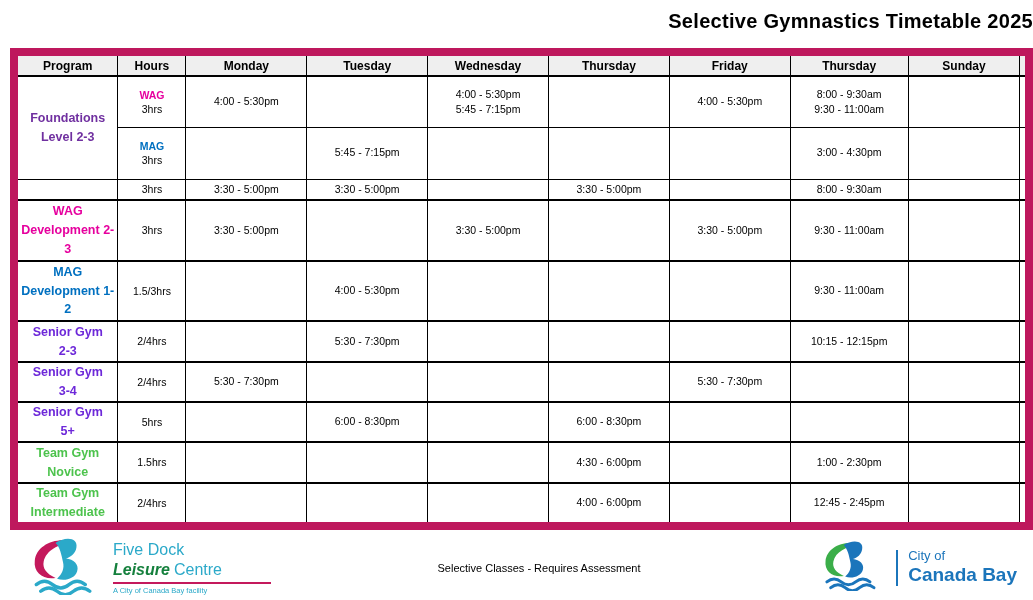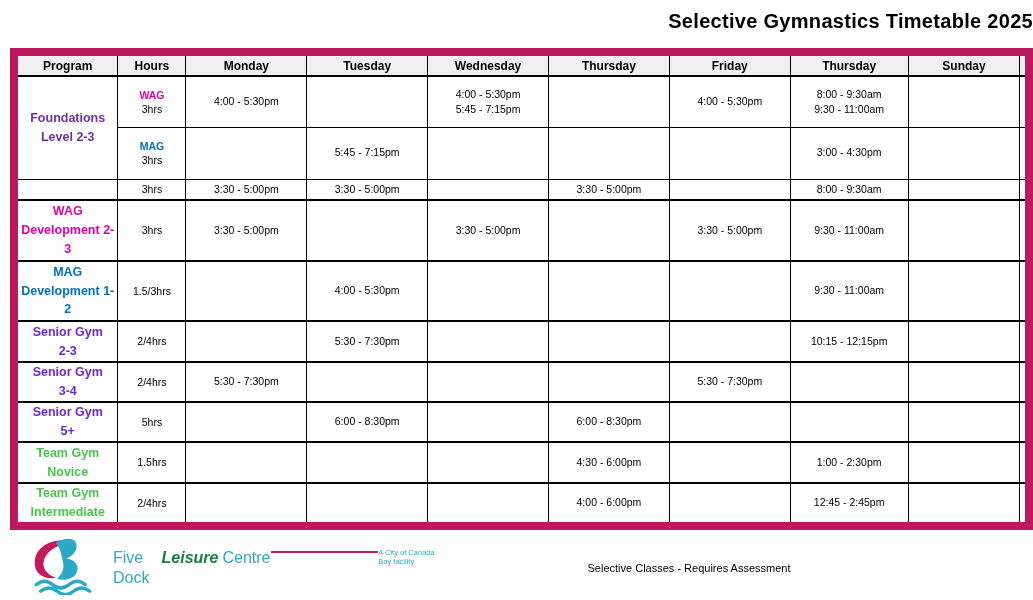--- a/index.html
+++ b/index.html
@@ -39,21 +39,21 @@
   tr.h21{height:21px} tr.h51{height:51px} tr.h52{height:52px}
   tr.h61{height:61px} tr.h60{height:60px} tr.h41{height:41px} tr.h40{height:40px}
 
   .footer {
     display:flex; align-items:center; margin-top:7px; padding:0 6px;
   }
   .fd-logo { display:flex; align-items:center; gap:9px; width:345px; padding-left:22px; box-sizing:border-box; }
   .note { flex:1; text-align:center; font-size:11px; }
   .cb-logo { display:flex; align-items:center; gap:10px; width:300px; justify-content:flex-end; padding-right:10px; box-sizing:border-box; }
 
-  .fd-text { display:flex; flex-direction:row;justify-content:space-between; }
+  .fd-text { display:flex; flex-direction:column;justify-content:space-between; }
   .fd-line1 { font-size:16px; color:#2BA9C9; line-height:1.2; }
   .fd-line2 { font-size:16px; line-height:1.2; }
   .fd-line2 .bold { font-weight:bold; color:#15803d;font-style:italic; }
   .fd-line2 .rest { color:#2BA9C9; margin-left:4px; }
   .fd-rule { height:2px; background:#C4195C; margin:3px 0 2px 0; width:158px; }
   .fd-tag { font-size:7.5px; color:#2BA9C9; }
 
   .cb-bar { width:2px; height:36px; background:#1B75BB; }
   .cb-text { display:flex; flex-direction:column; }
   .cb-line1 { font-size:13px; color:#1B75BB; line-height:1.15; }
@@ -252,13 +252,28 @@
       <span class="fd-line2">
         <span class="bold">Leisure</span><span class="rest">Centre</span>
       </span>
       <span class="fd-rule"></span>
       <span class="fd-tag">A City of Canada Bay facility</span>
     </span>
   </div>
 
   <div class="note">Selective Classes - Requires Assessment</div>
 
+  <div class="cb-logo">
+    <span>
+      <svg width="66" height="51" viewBox="0 0 100 78">
+        <path class="cbC" d="M58,6 C34,0 10,12 8,32 C6,48 20,58 36,55 C24,50 18,42 20,33 C23,18 40,10 58,6 Z"></path>
+        <path class="cbB" d="M44,4 C56,0 66,4 64,14 C63,22 56,27 50,29 C60,30 68,37 65,46 C62,56 48,60 38,56 C45,50 48,42 46,34 C44,24 42,14 36,8 C38,6 41,5 44,4 Z"></path>
+        <path class="cbW" d="M10,64 q11,-9 22,0 q11,9 22,0 q11,-9 22,0"></path>
+        <path class="cbW" d="M16,73 q11,-9 22,0 q11,9 22,0 q11,-9 22,0"></path>
+      </svg>
+    </span>
+    <span class="cb-bar"></span>
+    <span class="cb-text">
+      <span class="cb-line1">City of</span>
+      <span class="cb-line2">Canada Bay</span>
+    </span>
+  </div>
 </div>
 
 </body></html>

